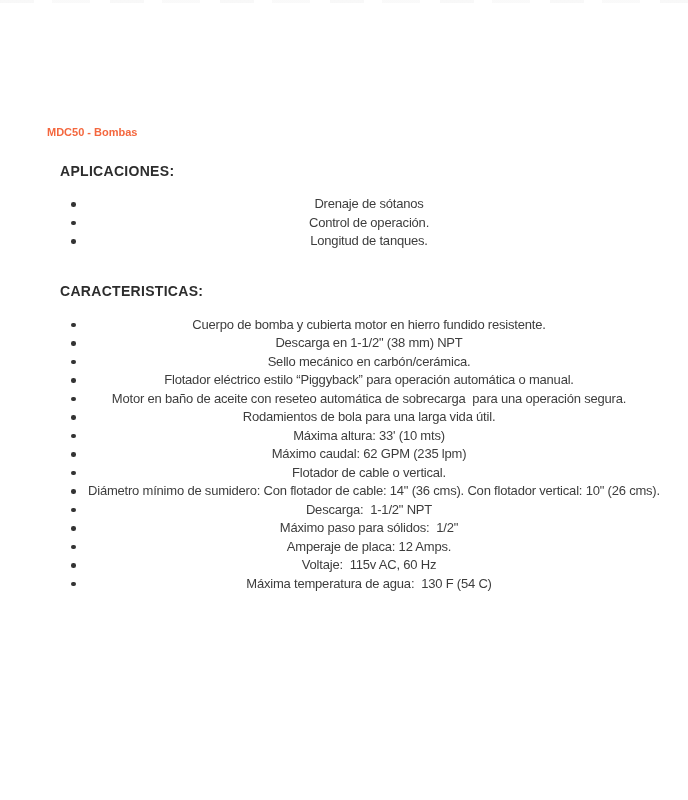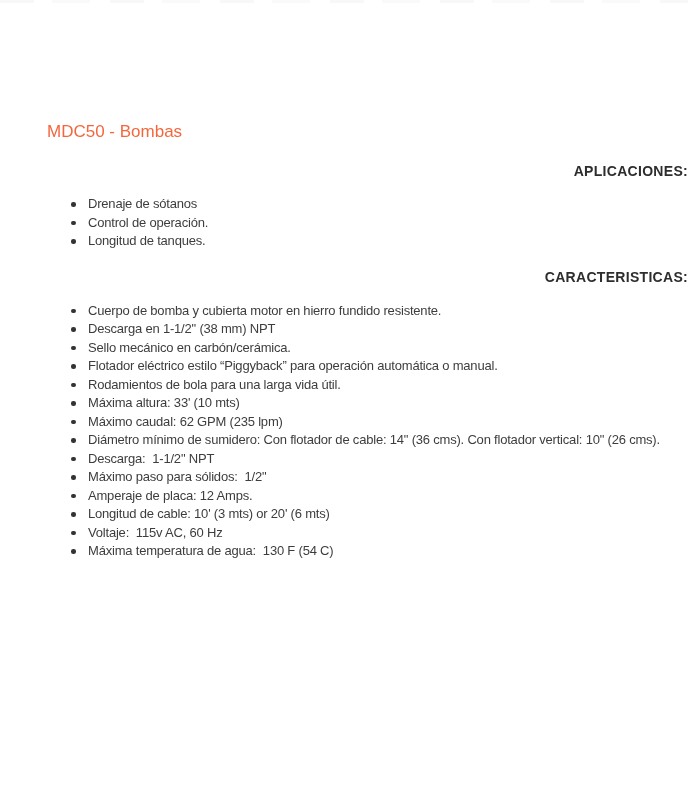--- a/index.html
+++ b/index.html
@@ -21,38 +21,38 @@
     position:absolute;top:0;left:0;width:688px;height:3px;
     background:repeating-linear-gradient(90deg,
       #f2f2f2 0px,#f2f2f2 34px,
       #ffffff 34px,#ffffff 52px,
       #f5f5f5 52px,#f5f5f5 90px,
       #ffffff 90px,#ffffff 110px);
     opacity:.55;
   }
   .page-title{
     margin:123px 0 0 47px;
-    font-size:17px;line-height:18px;font-weight:400;
+    font-size:11px;line-height:18px;font-weight:700;
     color:var(--accent);
     white-space:pre;
   }
   .section-heading{
     margin:22px 0 0 60px;
     font-size:14px;line-height:17px;font-weight:700;
     letter-spacing:.3px;
     color:var(--heading);
     white-space:pre;
-    text-align:right;
   }
-  .section-heading.caracteristicas{margin-top:18px;}
+  .section-heading.caracteristicas{margin-top:32px;}
   ul.bullet-list{
     list-style:none;
     margin:15px 0 0 0;
     padding:0 0 0 88px;
     width:650px;
+    text-align:center;
   }
   ul.bullet-list.caracteristicas{margin-top:16px;}
   ul.bullet-list li{
     position:relative;
     font-size:13px;
     letter-spacing:-.2px;
     line-height:18.5px;
     color:var(--body-text);
     white-space:pre;
   }
@@ -84,23 +84,24 @@
   <li>Control de operación.</li>
   <li>Longitud de tanques.</li>
 </ul>
 
 <h2 class="section-heading caracteristicas">CARACTERISTICAS:</h2>
 <ul class="bullet-list caracteristicas">
   <li>Cuerpo de bomba y cubierta motor en hierro fundido resistente.</li>
   <li>Descarga en 1-1/2" (38 mm) NPT</li>
   <li>Sello mecánico en carbón/cerámica.</li>
   <li>Flotador eléctrico estilo “Piggyback” para operación automática o manual.</li>
+  <li>Motor en baño de aceite con reseteo automática de sobrecarga  para una operación segura.</li>
   <li>Rodamientos de bola para una larga vida útil.</li>
   <li>Máxima altura: 33' (10 mts)</li>
   <li>Máximo caudal: 62 GPM (235 lpm)</li>
+  <li>Flotador de cable o vertical.</li>
   <li>Diámetro mínimo de sumidero: Con flotador de cable: 14" (36 cms). Con flotador vertical: 10" (26 cms).</li>
   <li>Descarga:  1-1/2" NPT</li>
   <li>Máximo paso para sólidos:  1/2"</li>
   <li>Amperaje de placa: 12 Amps.</li>
-  <li>Longitud de cable: 10' (3 mts) or 20' (6 mts)</li>
   <li>Voltaje:  115v AC, 60 Hz</li>
   <li class="highlighted">Máxima temperatura de agua:  130 F (54 C)</li>
 </ul>
 
 </body></html>

